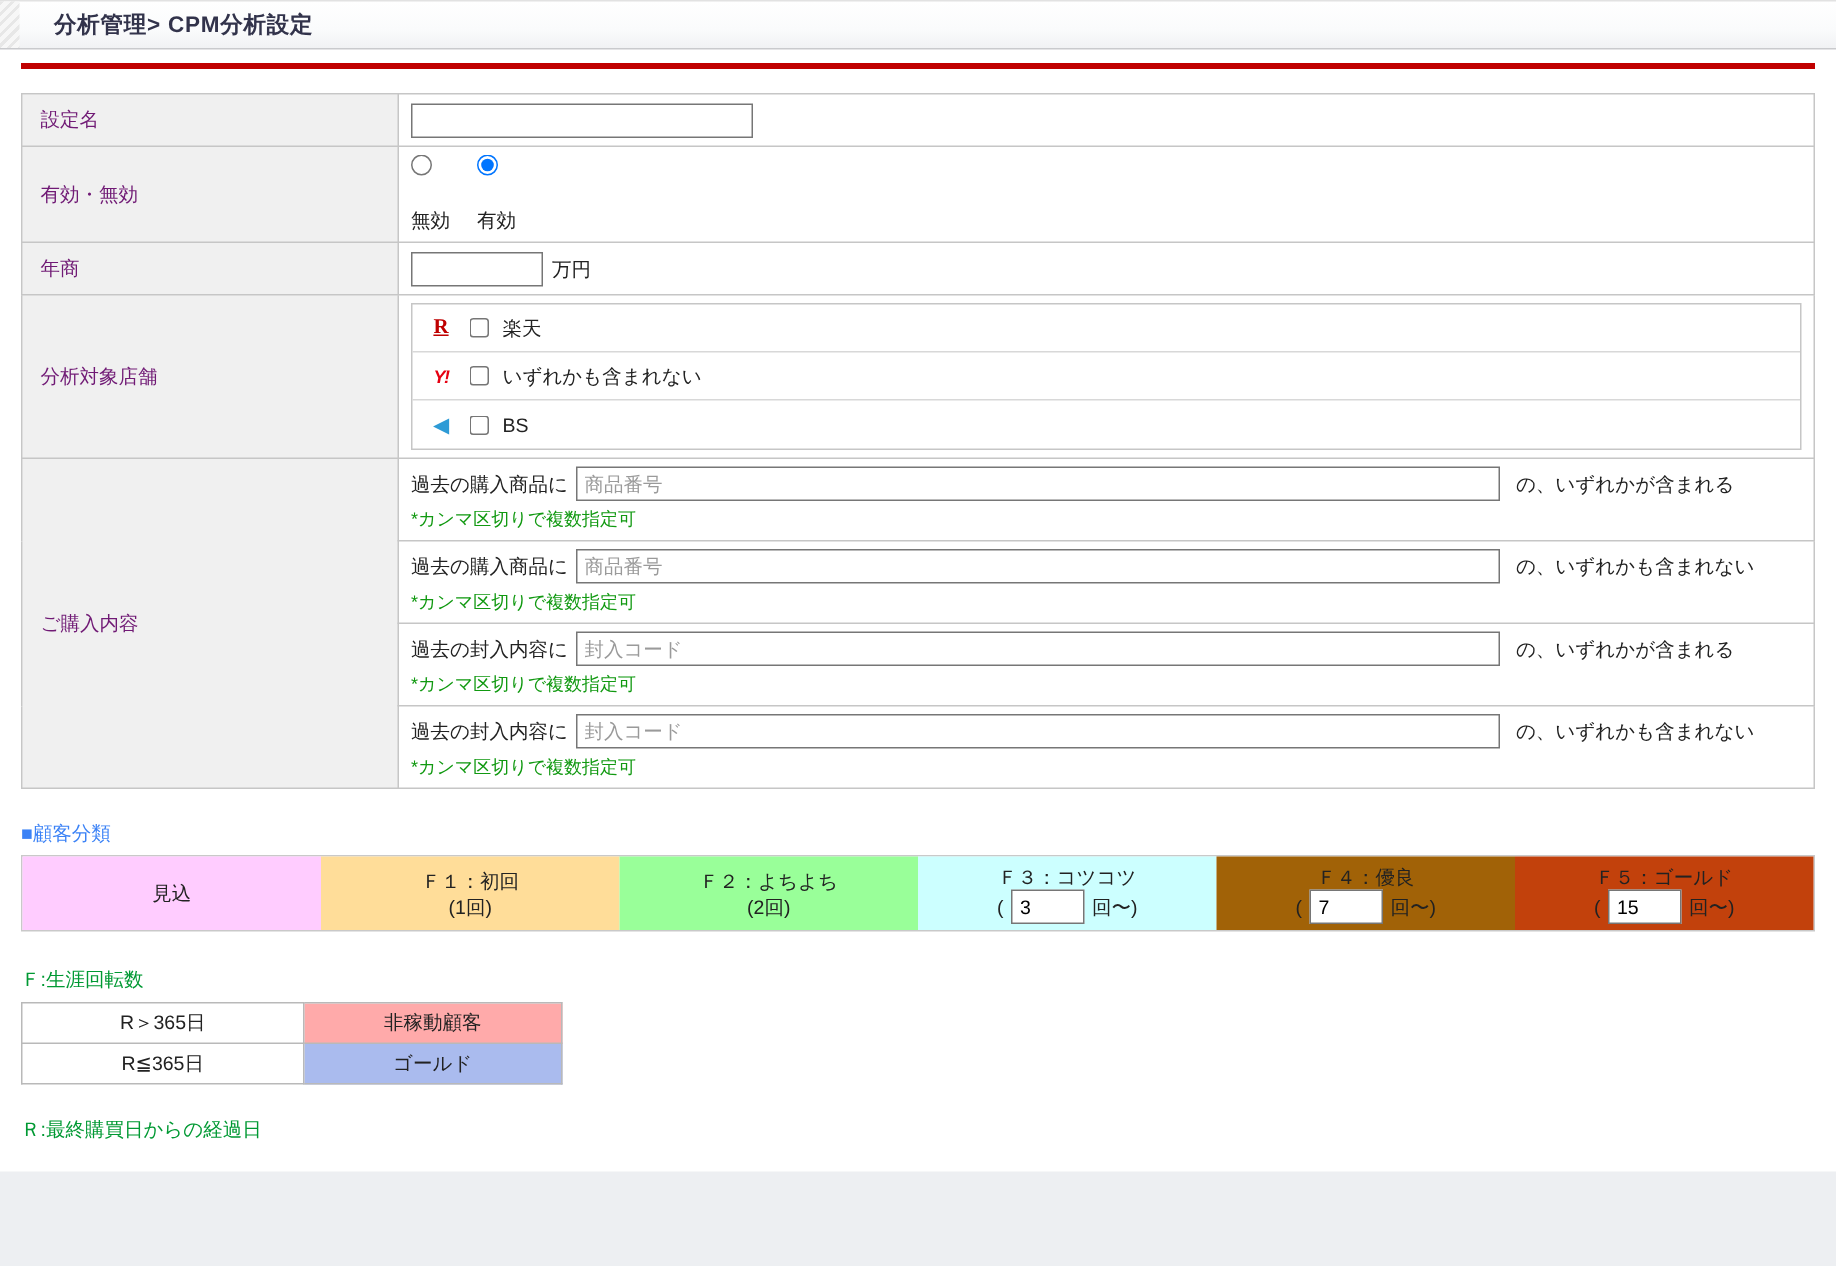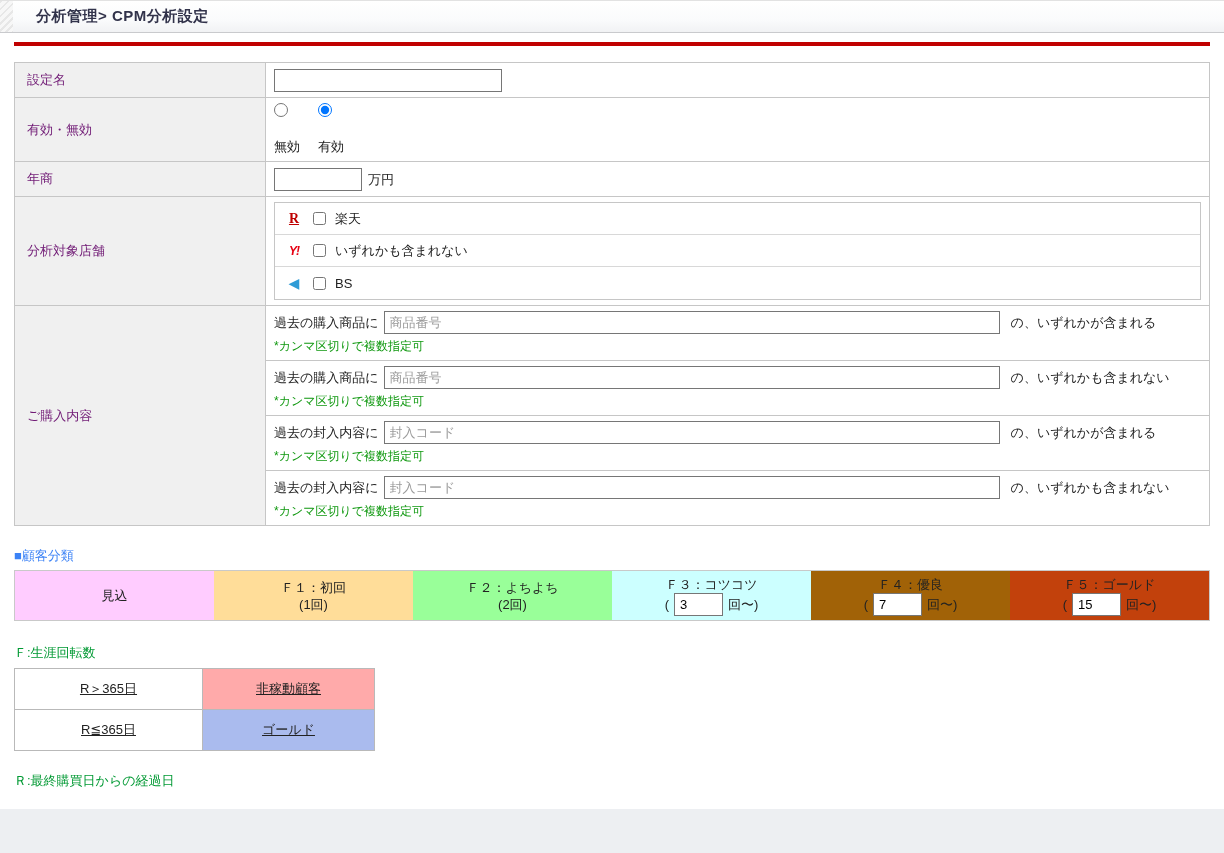--- a/index.html
+++ b/index.html
@@ -65,21 +65,21 @@
   
   .block-heading { margin-top: 21px; font-size: 13px; color: #3b82f6; }
   .class-strip { margin-top: 5px; display: flex; border: 1px solid #c9c9c9; height: 51px; }
   .class-cell { flex: 1 1 0; display: flex; flex-direction: column; align-items: center; justify-content: center; line-height: 17px; }
   .class-sub { display: flex; align-items: center; gap: 2px; }
   .class-input { width: 49px; height: 22px; margin: 0 3px; }
   .footnote { margin-top: 23px; color: #009933; font-size: 13px; }
 
   
   table.judge { border-collapse: collapse; margin-top: 6px; }
-  table.judge td { border: 1px solid #b9b9b9; height: 41px; text-align: center; font-size: 13px; text-decoration: underline; }
+  table.judge td { border: 1px solid #b9b9b9; height: 27px; text-align: center; font-size: 13px; }
   td.judge-cond { width: 188px; background: #fff; }
   td.judge-result { width: 172px; }
 
   
   .footer-band {
     margin-top: 19px; width: 100%; height: 63px; background: #edeff2;
     display: flex; align-items: center; justify-content: center; gap: 15px;
   }
 </style>
 </head>

